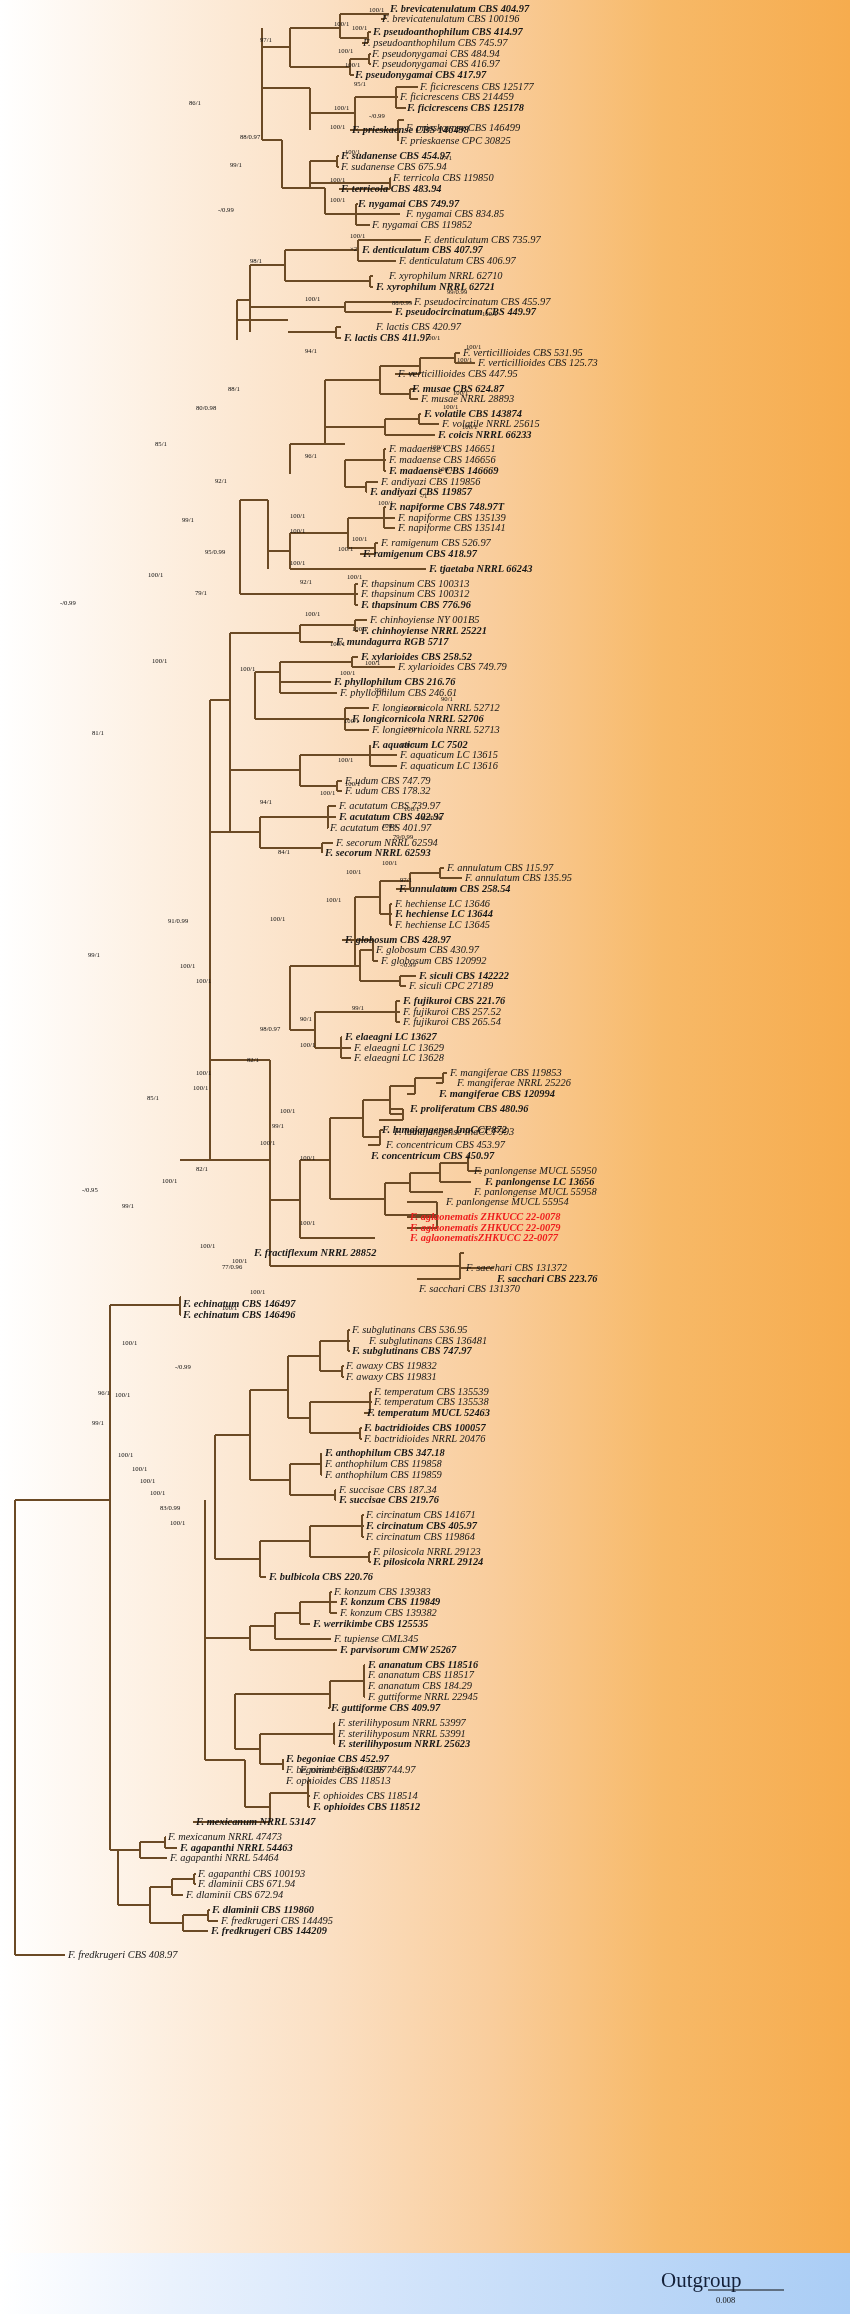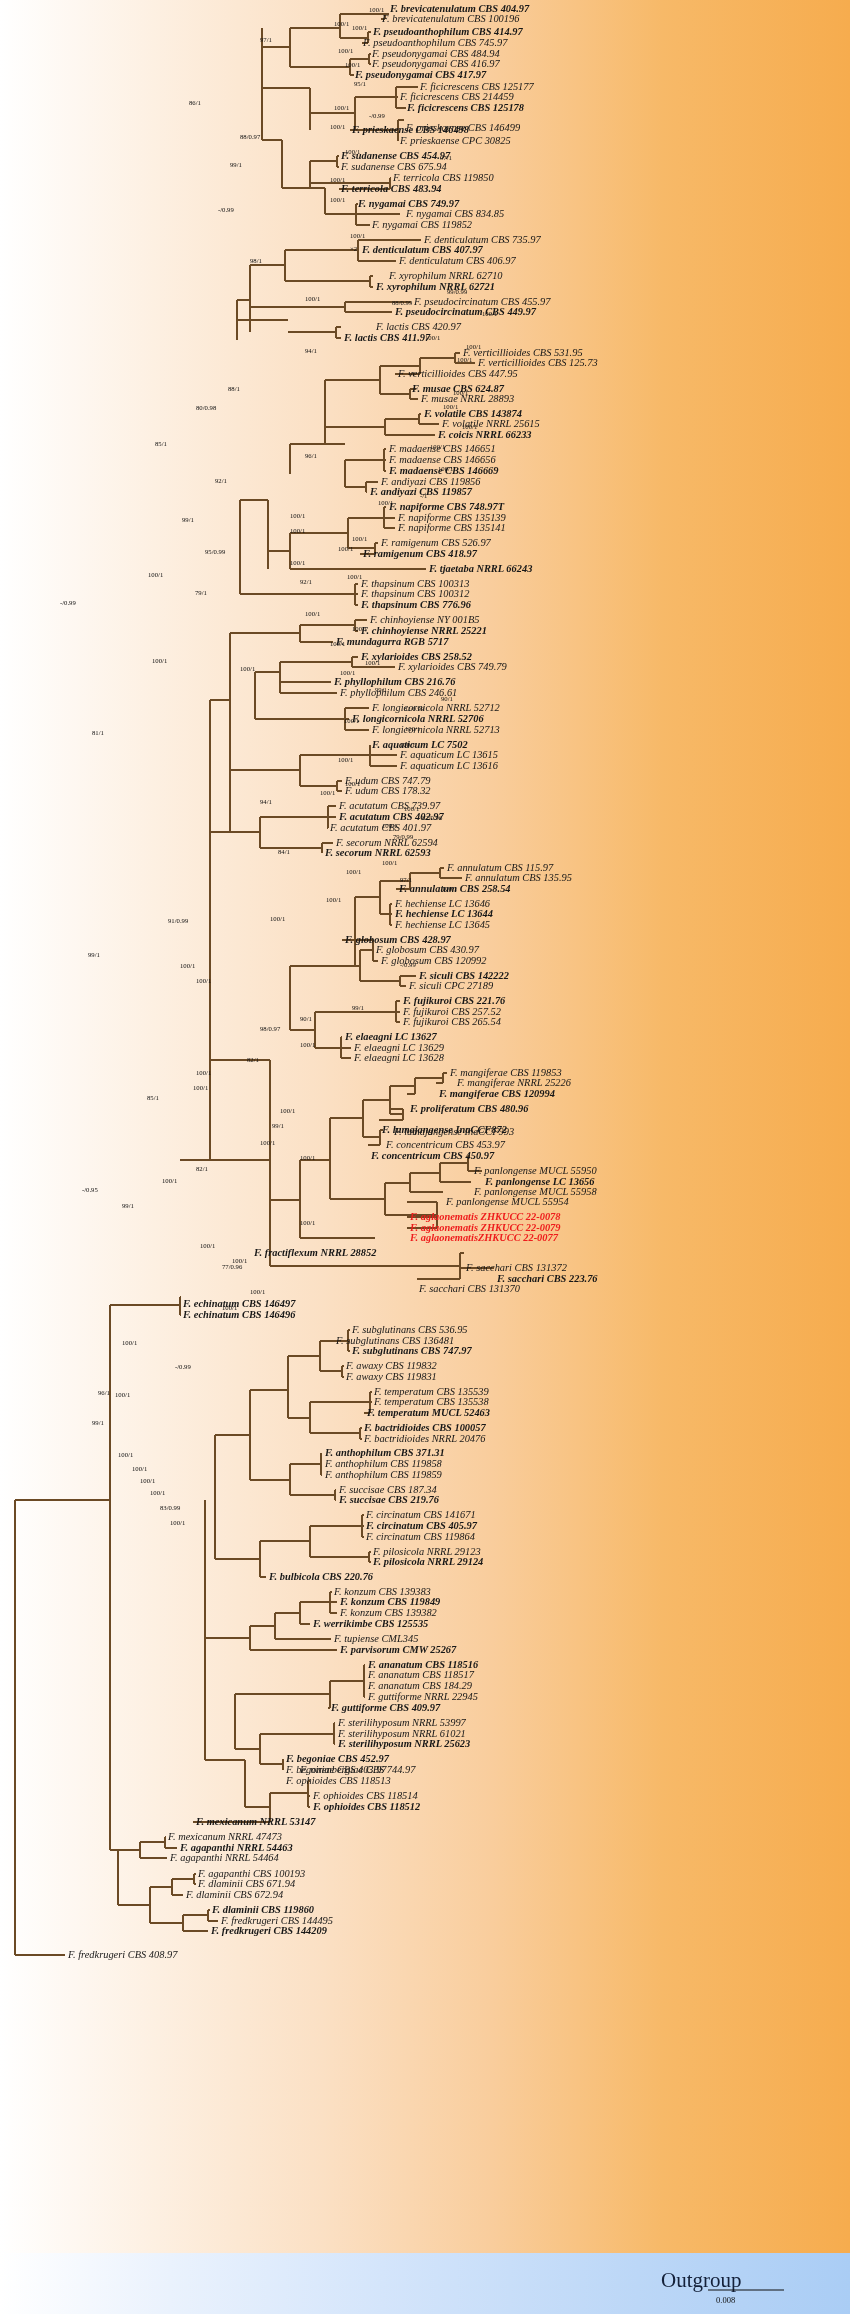--- a/index.html
+++ b/index.html
@@ -408,30 +408,30 @@
       <div class="taxon b red" style="left: 410px; top: 1212px;">F. aglaonematis ZHKUCC 22-0078</div>
       <div class="taxon b red" style="left: 410px; top: 1223px;">F. aglaonematis ZHKUCC 22-0079</div>
       <div class="taxon b red" style="left: 410px; top: 1233px;">F. aglaonematisZHKUCC 22-0077</div>
       <div class="taxon b" style="left: 254px; top: 1248px;">F. fractiflexum NRRL 28852</div>
       <div class="taxon" style="left: 466px; top: 1263px;">F. sacchari CBS 131372</div>
       <div class="taxon b" style="left: 497px; top: 1274px;">F. sacchari CBS 223.76</div>
       <div class="taxon" style="left: 419px; top: 1284px;">F. sacchari CBS 131370</div>
       <div class="taxon b" style="left: 183px; top: 1299px;">F. echinatum CBS 146497</div>
       <div class="taxon" style="left: 183px; top: 1310px; font-weight: bold;">F. echinatum CBS 146496</div>
       <div class="taxon" style="left: 352px; top: 1325px;">F. subglutinans CBS 536.95</div>
-      <div class="taxon" style="left: 336px; top: 1336px; text-align: right;">F. subglutinans CBS 136481</div>
+      <div class="taxon" style="left: 369px; top: 1336px; text-align: right;">F. subglutinans CBS 136481</div>
       <div class="taxon b" style="left: 352px; top: 1346px;">F. subglutinans CBS 747.97</div>
       <div class="taxon" style="left: 346px; top: 1361px;">F. awaxy CBS 119832</div>
       <div class="taxon" style="left: 346px; top: 1372px;">F. awaxy CBS 119831</div>
       <div class="taxon" style="left: 374px; top: 1387px;">F. temperatum CBS 135539</div>
       <div class="taxon" style="left: 374px; top: 1397px;">F. temperatum CBS 135538</div>
       <div class="taxon b" style="left: 367px; top: 1408px;">F. temperatum MUCL 52463</div>
       <div class="taxon b" style="left: 364px; top: 1423px;">F. bactridioides CBS 100057</div>
       <div class="taxon" style="left: 364px; top: 1434px;">F. bactridioides NRRL 20476</div>
-      <div class="taxon b" style="left: 325px; top: 1448px;">F. anthophilum CBS 371.31</div>
+      <div class="taxon b" style="left: 325px; top: 1448px;">F. anthophilum CBS 347.18</div>
       <div class="taxon" style="left: 325px; top: 1459px;">F. anthophilum CBS 119858</div>
       <div class="taxon" style="left: 325px; top: 1470px;">F. anthophilum CBS 119859</div>
       <div class="taxon" style="left: 339px; top: 1485px;">F. succisae CBS 187.34</div>
       <div class="taxon b" style="left: 339px; top: 1495px;">F. succisae CBS 219.76</div>
       <div class="taxon" style="left: 366px; top: 1510px;">F. circinatum CBS 141671</div>
       <div class="taxon b" style="left: 366px; top: 1521px;">F. circinatum CBS 405.97</div>
       <div class="taxon" style="left: 366px; top: 1532px;">F. circinatum CBS 119864</div>
       <div class="taxon" style="left: 373px; top: 1547px;">F. pilosicola NRRL 29123</div>
       <div class="taxon b" style="left: 373px; top: 1557px;">F. pilosicola NRRL 29124</div>
       <div class="taxon b" style="left: 269px; top: 1572px;">F. bulbicola CBS 220.76</div>
@@ -440,21 +440,21 @@
       <div class="taxon" style="left: 340px; top: 1608px;">F. konzum CBS 139382</div>
       <div class="taxon b" style="left: 313px; top: 1619px;">F. werrikimbe CBS 125535</div>
       <div class="taxon" style="left: 334px; top: 1634px;">F. tupiense CML345</div>
       <div class="taxon b" style="left: 340px; top: 1645px;">F. parvisorum CMW 25267</div>
       <div class="taxon b" style="left: 368px; top: 1660px;">F. ananatum CBS 118516</div>
       <div class="taxon" style="left: 368px; top: 1670px;">F. ananatum CBS 118517</div>
       <div class="taxon" style="left: 368px; top: 1681px;">F. ananatum CBS 184.29</div>
       <div class="taxon" style="left: 368px; top: 1692px;">F. guttiforme NRRL 22945</div>
       <div class="taxon b" style="left: 331px; top: 1703px;">F. guttiforme CBS 409.97</div>
       <div class="taxon" style="left: 338px; top: 1718px;">F. sterilihyposum NRRL 53997</div>
-      <div class="taxon" style="left: 338px; top: 1729px;">F. sterilihyposum NRRL 61021</div>
+      <div class="taxon" style="left: 338px; top: 1729px;">F. sterilihyposum NRRL 53991</div>
       <div class="taxon b" style="left: 338px; top: 1739px;">F. sterilihyposum NRRL 25623</div>
       <div class="taxon b" style="left: 286px; top: 1754px;">F. begoniae CBS 452.97</div>
       <div class="taxon" style="left: 286px; top: 1765px;">F. begoniae CBS 403.97</div>
       <div class="taxon" style="left: 286px; top: 1776px;">F. ophioides CBS 118513</div>
       <div class="taxon" style="left: 313px; top: 1791px;">F. ophioides CBS 118514</div>
       <div class="taxon b" style="left: 313px; top: 1802px;">F. ophioides CBS 118512</div>
       <div class="taxon b" style="left: 196px; top: 1817px;">F. mexicanum NRRL 53147</div>
       <div class="taxon" style="left: 168px; top: 1832px;">F. mexicanum NRRL 47473</div>
       <div class="taxon b" style="left: 180px; top: 1843px;">F. agapanthi NRRL 54463</div>
       <div class="taxon" style="left: 170px; top: 1853px;">F. agapanthi NRRL 54464</div>

